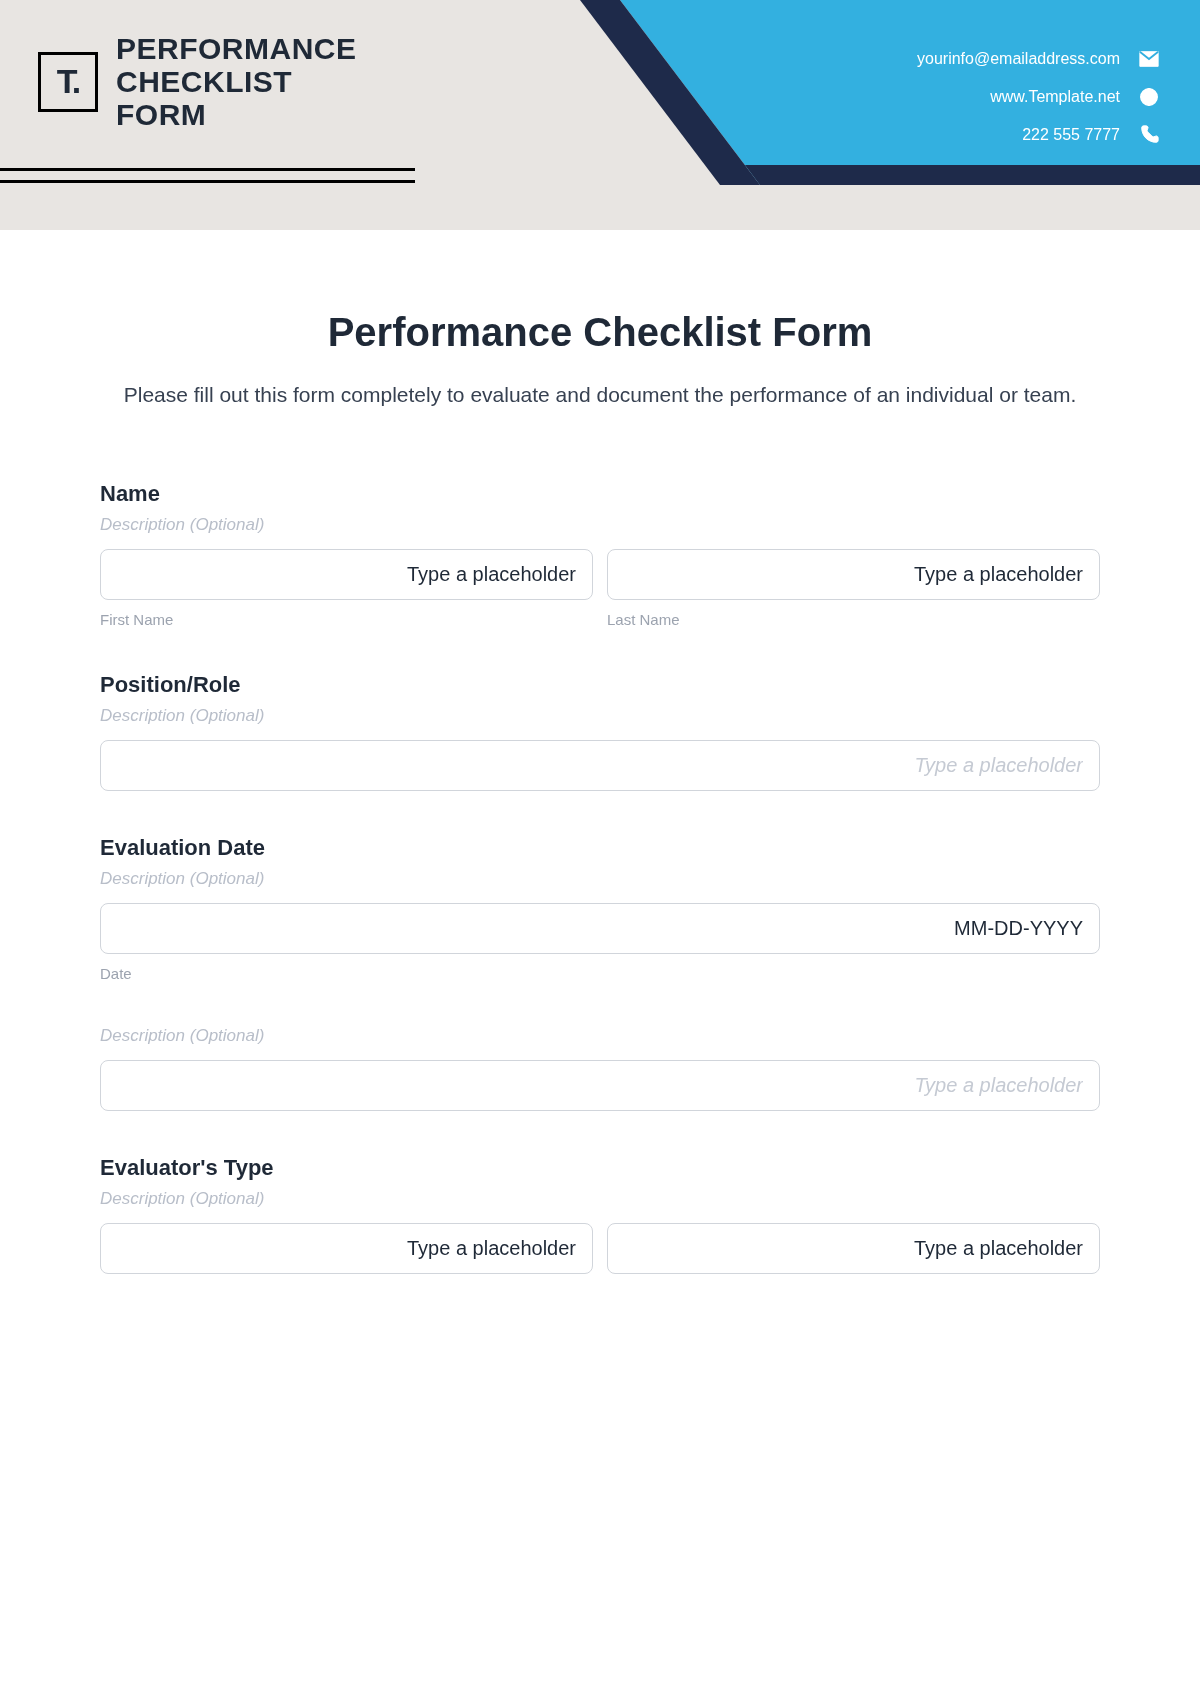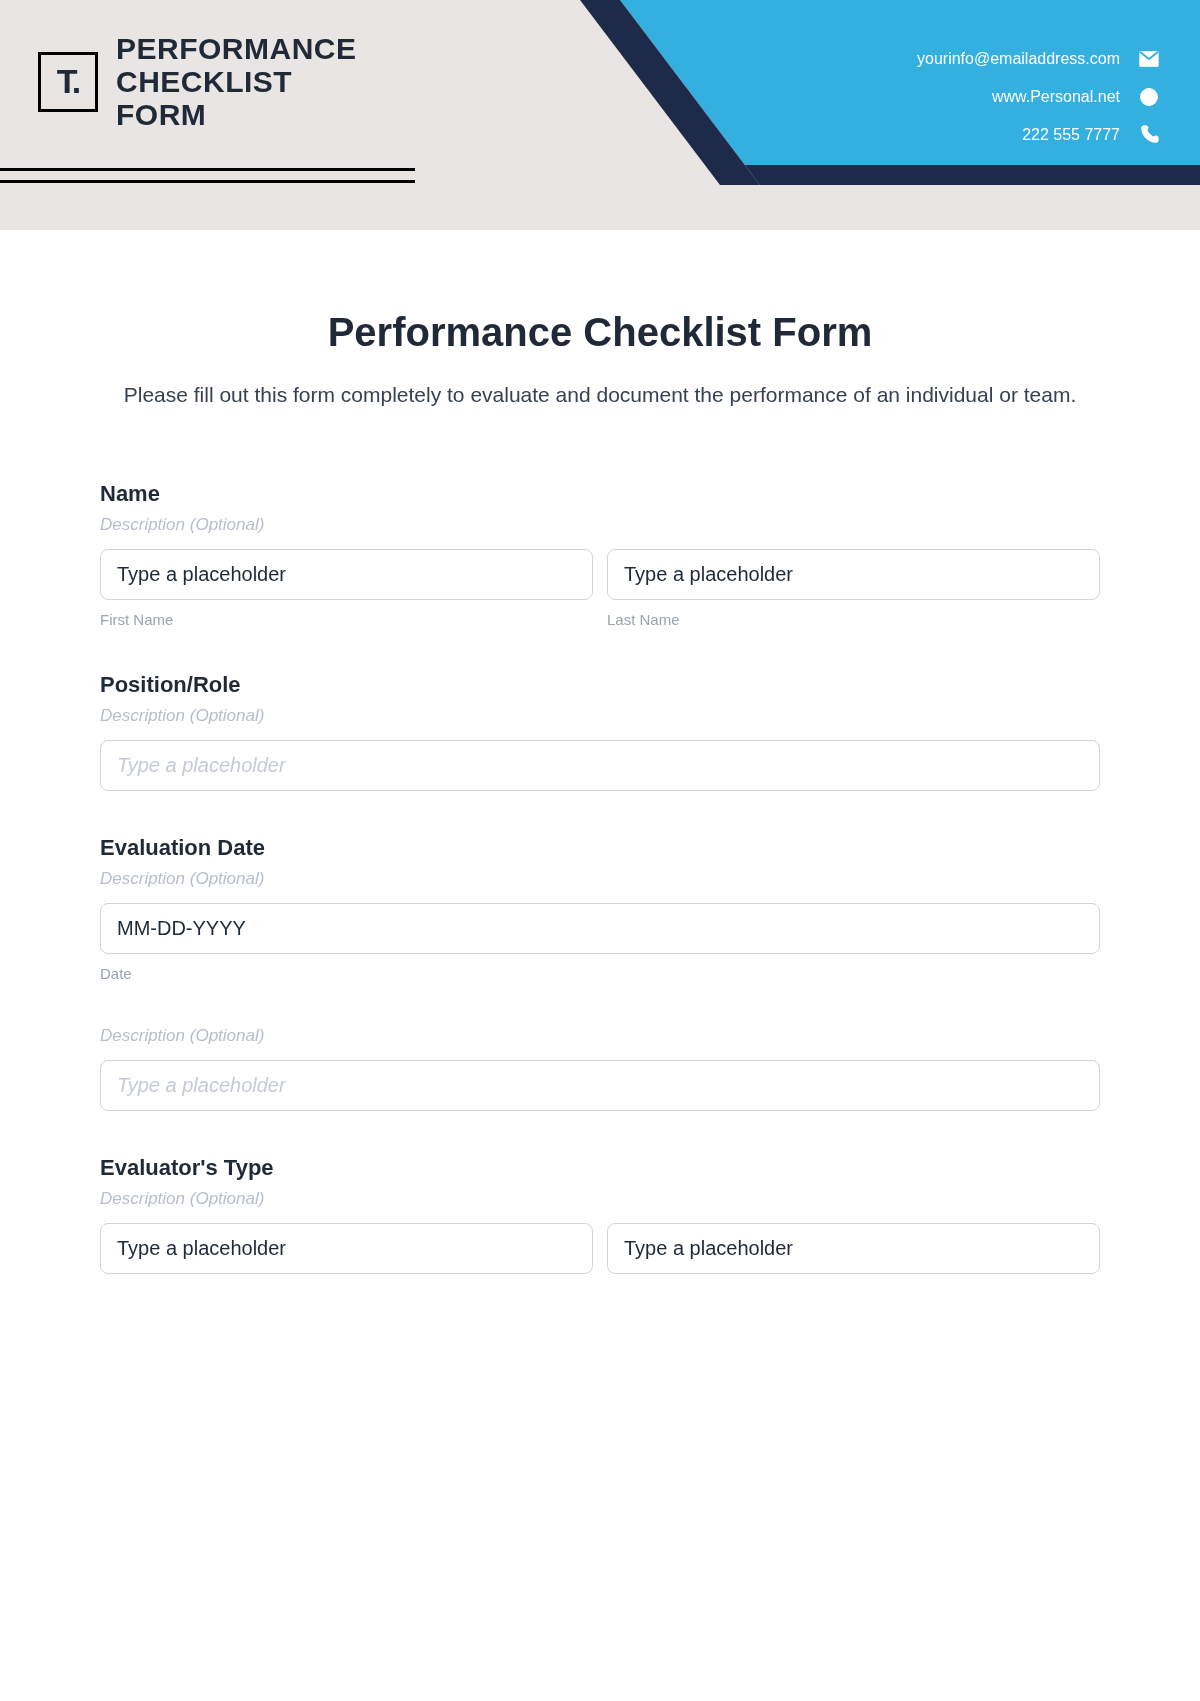--- a/index.html
+++ b/index.html
@@ -141,20 +141,21 @@
     }
     .input-col { flex: 1; }
     .text-input {
       width: 100%;
       padding: 13px 16px;
       font-size: 20px;
       border: 1px solid #d1d5db;
       border-radius: 8px;
       color: #4c1d95;
       background: #fff;
+      text-align: right;
     }
     .text-input.light::placeholder { color: #c5cad3; font-style: italic; }
     .text-input.dark-ph::placeholder { color: #1f2937; }
     .sub-label {
       font-size: 15px;
       color: #9ca3af;
       margin-top: 11px;
     }
   </style>
 </head>
@@ -179,21 +180,21 @@
 
   <div class="contact-info">
     <div class="contact-row">
       <span>yourinfo@emailaddress.com</span>
       <svg class="contact-icon" viewBox="0 0 24 24">
           <path d="M2 4h20v16H2z" fill="#fff"></path>
           <path d="M2 4l10 8 10-8" fill="none" stroke="#33b0e0" stroke-width="2"></path>
         </svg>
     </div>
     <div class="contact-row">
-      <span>www.Personal.net</span>
+      <span>www.Template.net</span>
       <svg class="contact-icon" viewBox="0 0 24 24" fill="none" stroke="#fff" stroke-width="1.5">
           <circle cx="12" cy="12" r="9"></circle>
           <ellipse cx="12" cy="12" rx="4" ry="9"></ellipse>
           <line x1="3" y1="12" x2="21" y2="12"></line>
         </svg>
     </div>
     <div class="contact-row">
       <span>222 555 7777</span>
       <svg class="contact-icon" viewBox="0 0 24 24">
           <path d="M6 2c-1 0-2 1-2 2 0 9 7 16 16 16 1 0 2-1 2-2v-3c0-1-1-2-2-2l-3 1c-1 0-2-1-4-3s-3-3-3-4l1-3c0-1-1-2-2-2H6z" fill="#fff"></path>

